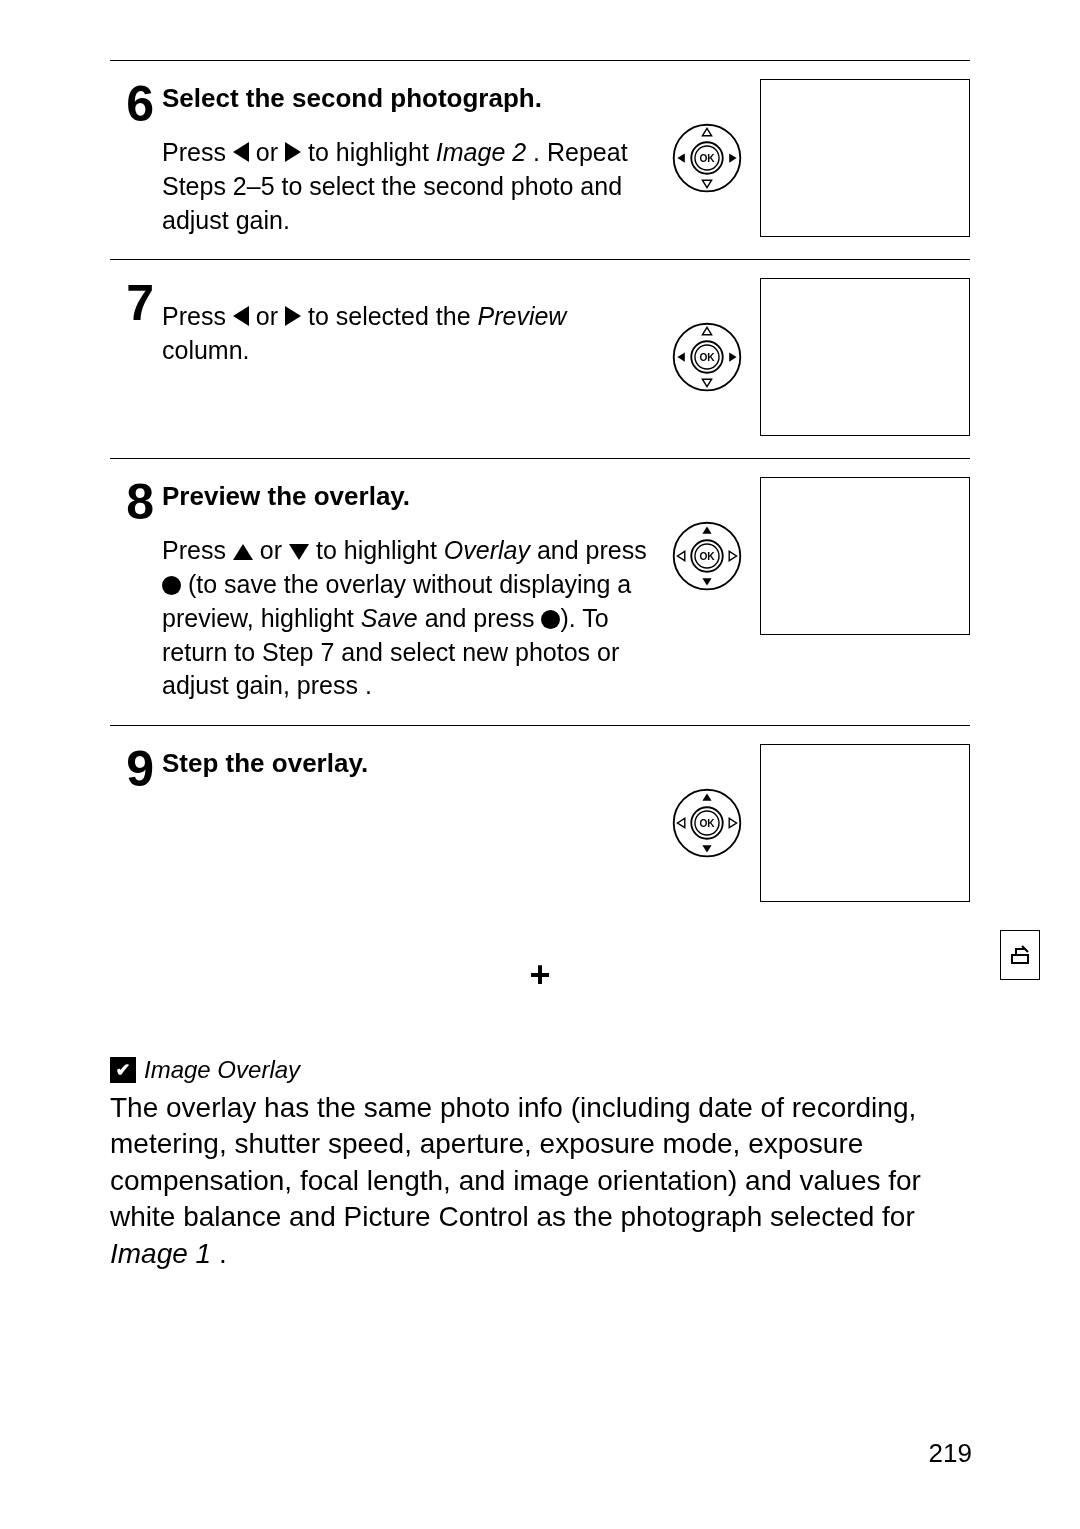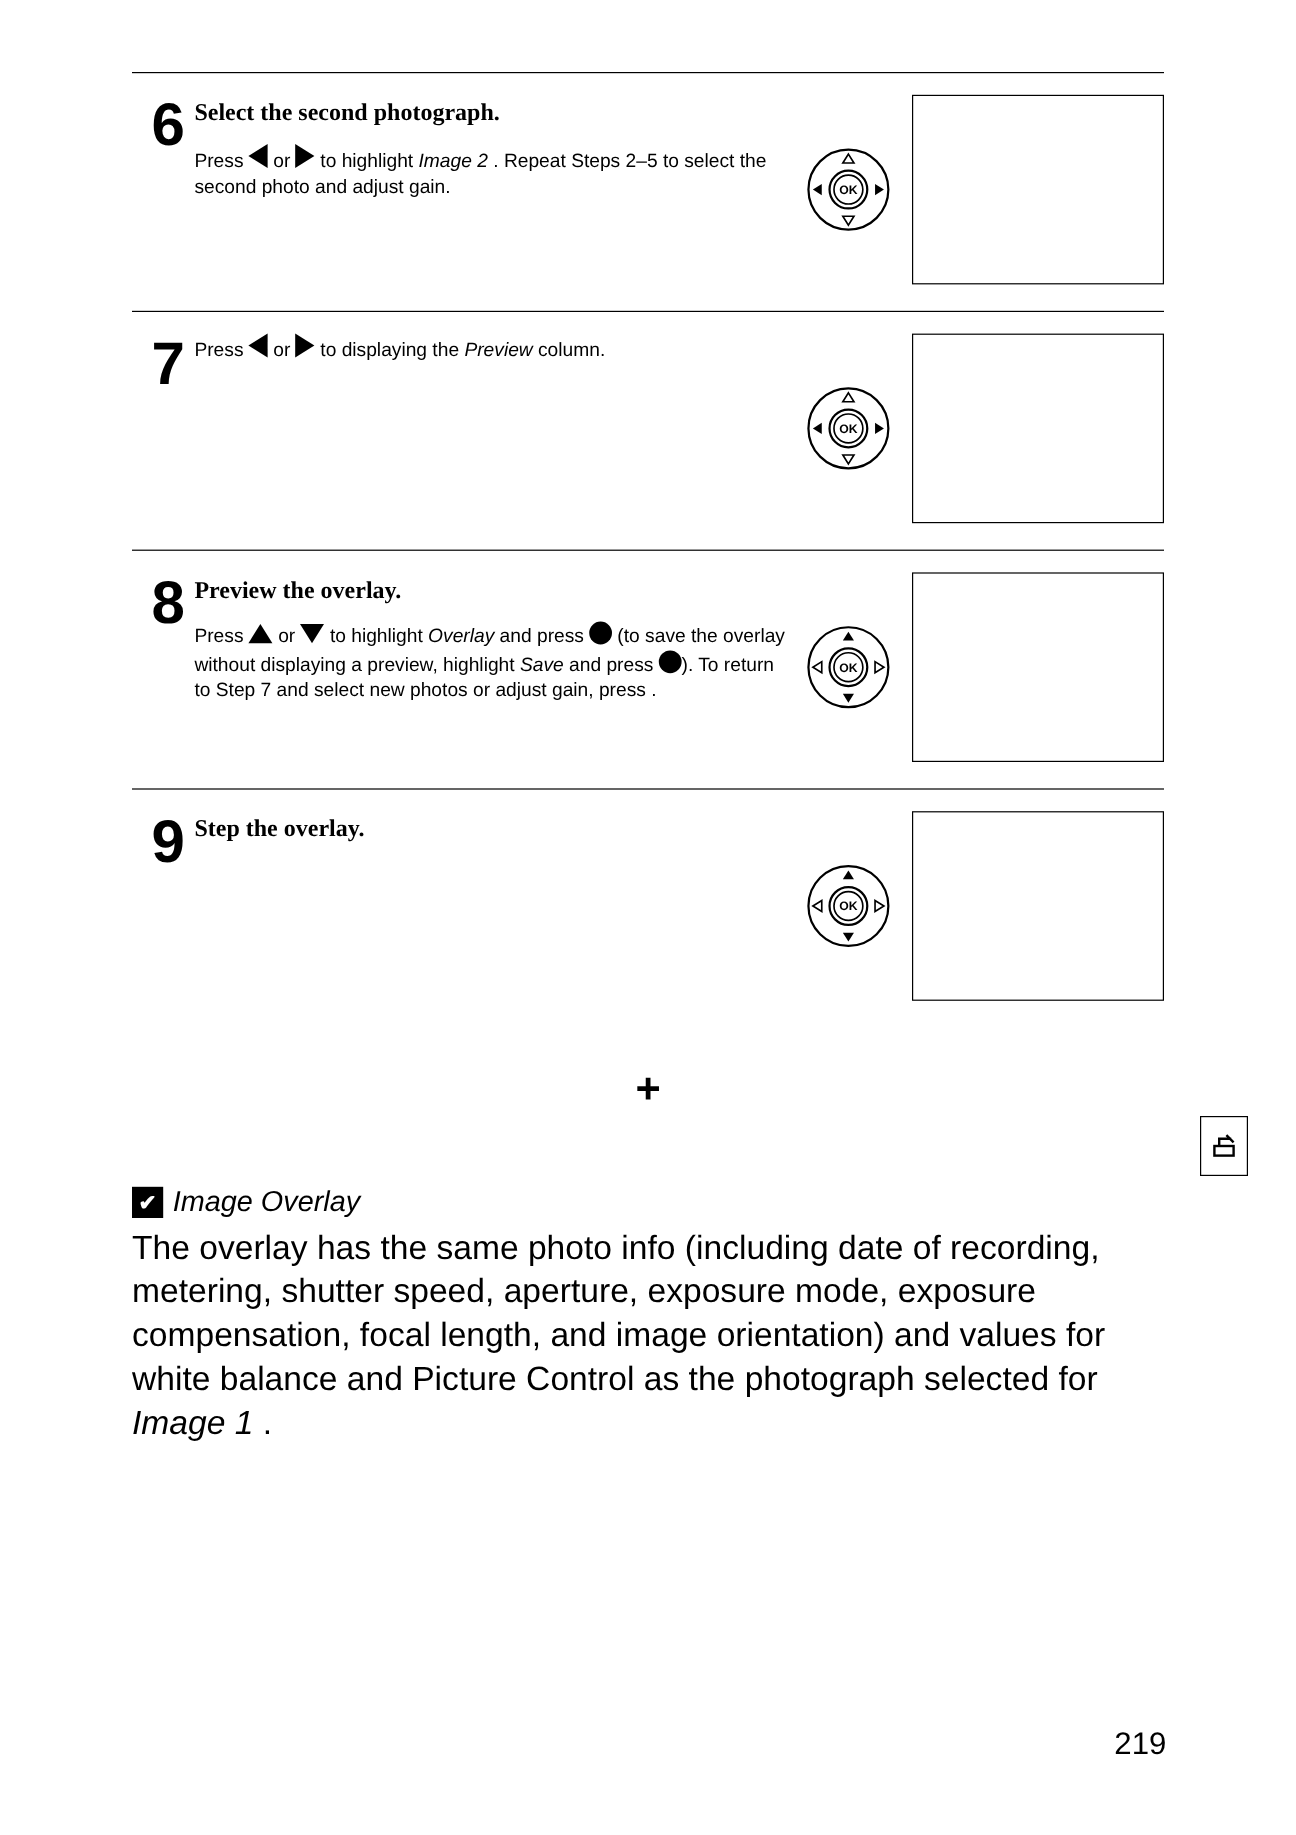--- a/index.html
+++ b/index.html
@@ -2,23 +2,23 @@
 <html><head>
 <meta charset="utf-8">
 <style>
   * { box-sizing: border-box; margin: 0; padding: 0; }
   html, body { width: 1080px; height: 1529px; background: #fff; font-family: "Segoe UI", "Helvetica Neue", Arial, sans-serif; color: #000; }
   .page { position: relative; width: 1080px; height: 1529px; padding: 60px 110px 70px 110px; }
   .hr { border: 0; border-top: 1px solid #000; margin: 0; }
   .step { display: flex; align-items: flex-start; padding: 18px 0 22px 0; }
   .stepnum { font-size: 50px; font-weight: 700; line-height: 1; width: 52px; flex: 0 0 52px; text-align: right; padding-right: 8px; font-family: "Segoe UI", Arial, sans-serif; }
   .stepbody { flex: 1 1 auto; padding-right: 10px; }
-  .stepbody h3 { font-size: 20px; font-weight: 700; margin: 4px 0 14px 0; font-family: Liberation Serif, serif; }
+  .stepbody h3 { font-size: 26px; font-weight: 700; margin: 4px 0 14px 0; }
   .stepbody h3 .ital { font-style: italic; font-weight: 400; }
-  .stepbody p { font-size: 16px; line-height: 1.35; max-width: 520px; }
+  .stepbody p { font-size: 25px; line-height: 1.35; max-width: 520px; margin-top: 22px; }
   .ital { font-style: italic; }
   .tri { display: inline-block; vertical-align: -1px; }
   .tri-left { width:0; height:0; border-top:10px solid transparent; border-bottom:10px solid transparent; border-right:16px solid #000; }
   .tri-right { width:0; height:0; border-top:10px solid transparent; border-bottom:10px solid transparent; border-left:16px solid #000; }
   .tri-up { width:0; height:0; border-left:10px solid transparent; border-right:10px solid transparent; border-bottom:16px solid #000; }
   .tri-down { width:0; height:0; border-left:10px solid transparent; border-right:10px solid transparent; border-top:16px solid #000; }
   .okdot { display:inline-block; width:19px; height:19px; background:#000; border-radius:50%; vertical-align:-2px; }
   .rightcol { flex: 0 0 300px; display:flex; align-items:center; justify-content:space-between; gap:0; }
   .screen { width: 210px; height: 158px; border:1px solid #000; }
   .selector { width: 74px; height: 74px; }
@@ -58,21 +58,21 @@
       </svg>
       <div class="screen"></div>
     </div>
   </div>
 
   <hr class="hr">
   <div class="step">
     <div class="stepnum">7</div>
     <div class="stepbody">
       <p>
-        <span>Press </span><span class="tri tri-left"></span><span> or </span><span class="tri tri-right"></span><span> to displaying the </span><span class="ital">Preview</span><span>  column.</span>
+        <span>Press </span><span class="tri tri-left"></span><span> or </span><span class="tri tri-right"></span><span> to selected the </span><span class="ital">Preview</span><span>  column.</span>
       </p>
     </div>
     <div class="rightcol">
       <svg class="selector" viewBox="0 0 80 80">
         <circle cx="40" cy="40" r="36" fill="none" stroke="#000" stroke-width="2"></circle>
         <circle cx="40" cy="40" r="17" fill="none" stroke="#000" stroke-width="2"></circle>
         <circle cx="40" cy="40" r="13" fill="none" stroke="#000" stroke-width="1.5"></circle>
         <text x="40" y="44" text-anchor="middle" font-size="11" font-weight="700">OK</text>
         <polygon points="40,8 45,16 35,16" fill="none" stroke="#000" stroke-width="1.5"></polygon>
         <polygon points="40,72 45,64 35,64" fill="none" stroke="#000" stroke-width="1.5"></polygon>

